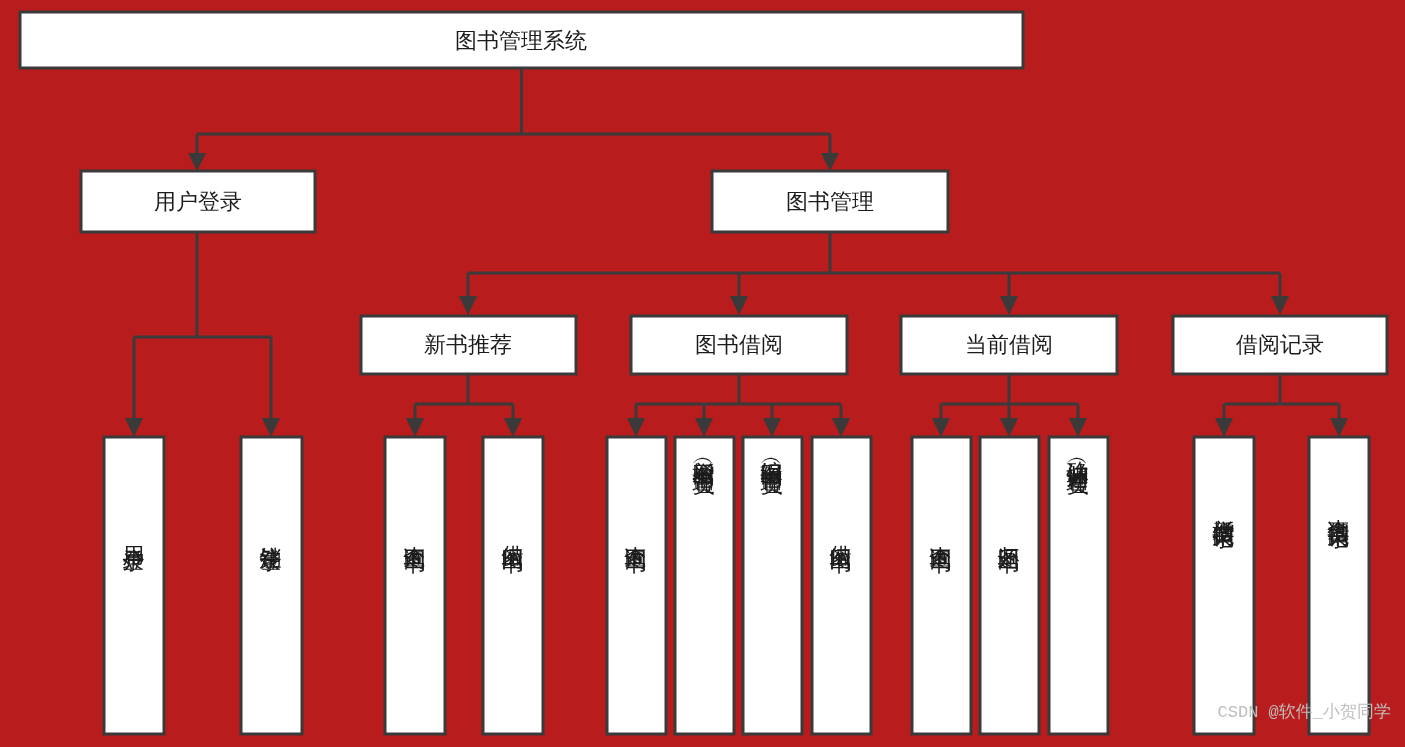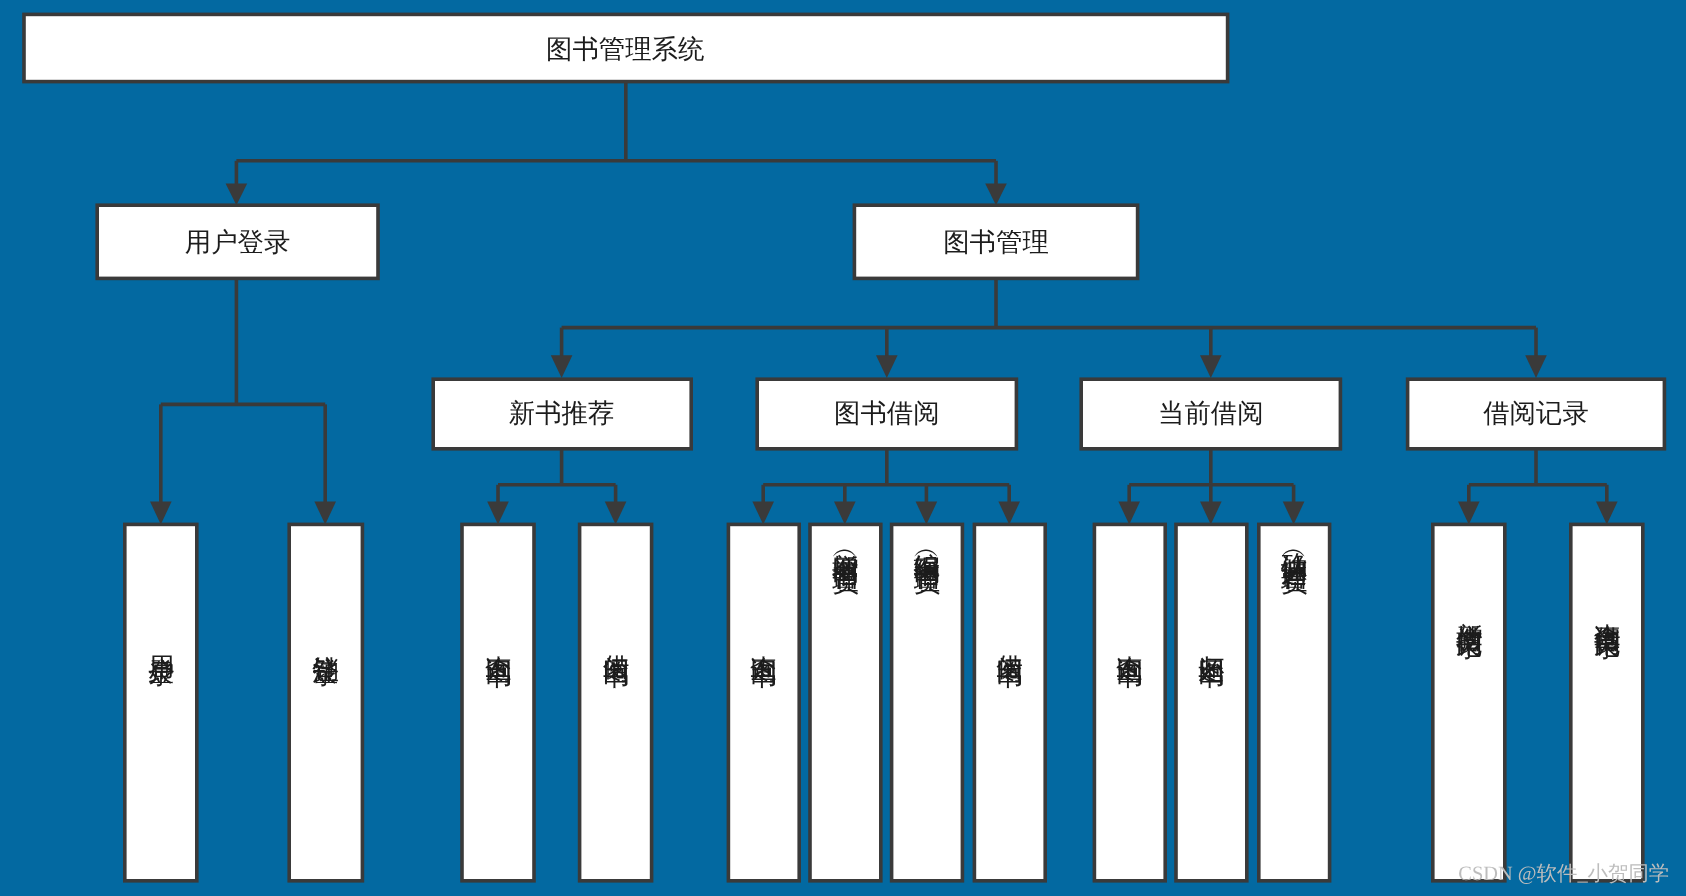--- a/index.html
+++ b/index.html
@@ -8,21 +8,21 @@
     padding: 0;
     background: #ffffff;
   }
   body {
     font-family: "DejaVu Sans", "Liberation Sans", sans-serif;
   }
   #diagram-root {
     position: relative;
     width: 1405px;
     height: 747px;
-    background: #0369a1;
+    background: #b91c1c;
     overflow: hidden;
   }
   svg#tree-svg {
     position: absolute;
     left: 0;
     top: 0;
     width: 1405px;
     height: 747px;
   }
   .node-box {
@@ -52,22 +52,22 @@
     font-size: 22px;
     fill: #1c1c1c;
     writing-mode: vertical-rl;
     text-orientation: upright;
     text-anchor: middle;
     letter-spacing: 2px;
   }
   .watermark-text {
     position: absolute;
     right: 14px;
-    bottom: 8px;
-    font-family: Liberation Serif, serif;
+    bottom: 24px;
+    font-family: Liberation Mono, monospace;
     font-size: 17px;
     color: #bdbdbd;
     white-space: nowrap;
     pointer-events: none;
   }
 </style>
 </head>
 <body>
 
 <div id="diagram-root">

